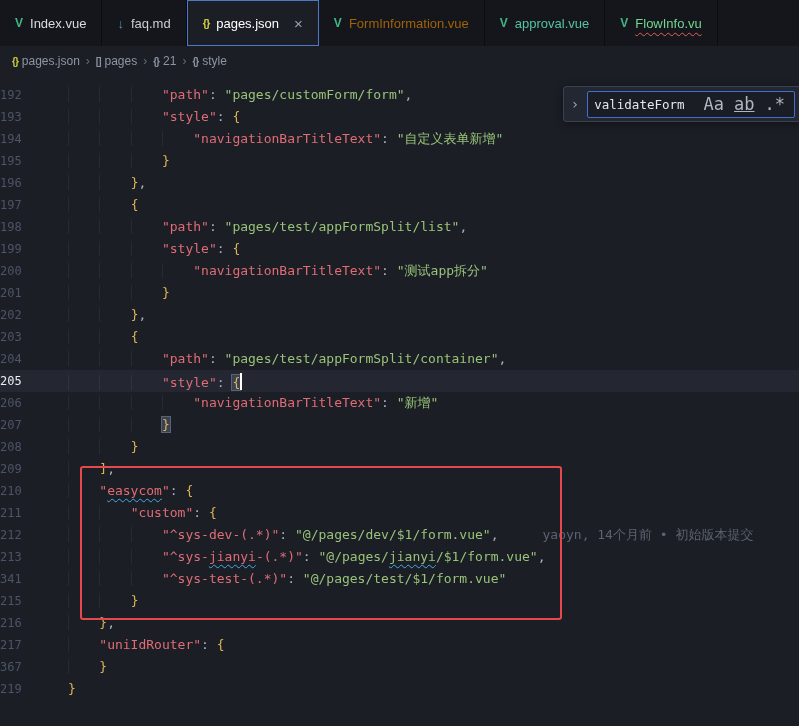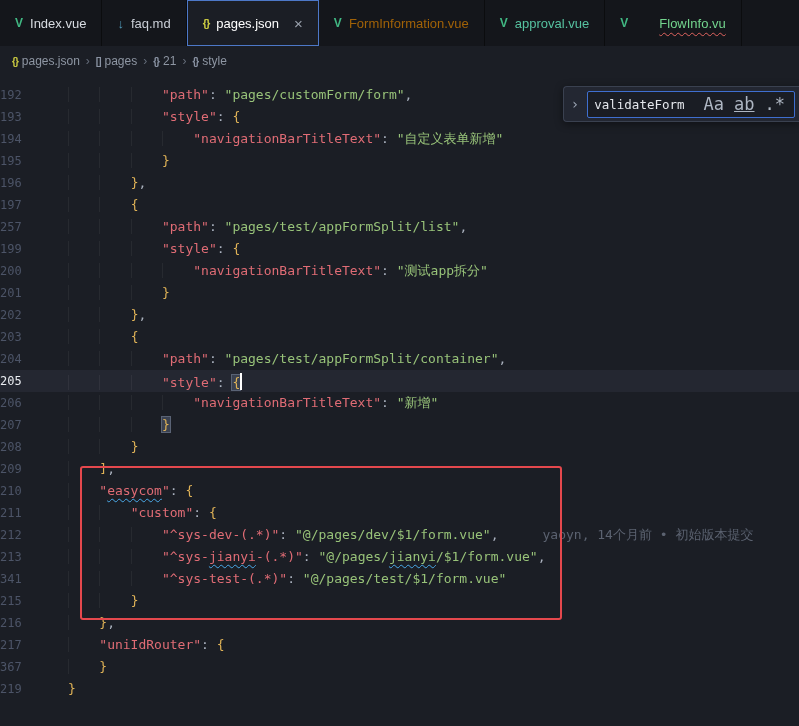--- a/index.html
+++ b/index.html
@@ -84,21 +84,21 @@
       <div class="tab">
         <span class="ticon vue">V</span>
         <span class="tlabel" style="color: #a16207;">FormInformation.vue</span>
       </div>
       <div class="tab">
         <span class="ticon vue">V</span>
         <span class="tlabel" style="color: rgb(86, 194, 160);">approval.vue</span>
       </div>
       <div class="tab">
         <span class="ticon vue">V</span>
-        <span class="tlabel tsquiggle" style="color: rgb(115, 213, 142); margin-left: 24px;">FlowInfo.vu</span>
+        <span class="tlabel tsquiggle" style="color: rgb(115, 213, 142);">FlowInfo.vu</span>
       </div>
     </div>
   <div class="breadcrumbs">
       <span class="bc-item">
         <span class="bc-icon" style="color: rgb(203, 203, 65);">{}</span>
         <span>pages.json</span>
       </span>
       <span class="bc-sep">›</span>
       <span class="bc-item">
         <span class="bc-icon" style="color: rgb(138, 147, 163);">[]</span>
@@ -144,21 +144,21 @@
       </div>
       <div class="row">
         <div class="gutter">196</div>
         <div class="code"><span class="ind">    </span><span class="ind">    </span><span class="br">}</span><span class="pun">,</span></div>
       </div>
       <div class="row">
         <div class="gutter">197</div>
         <div class="code"><span class="ind">    </span><span class="ind">    </span><span class="br">{</span></div>
       </div>
       <div class="row">
-        <div class="gutter">257</div>
+        <div class="gutter">198</div>
         <div class="code"><span class="ind">    </span><span class="ind">    </span><span class="ind">    </span><span class="key">"path"</span><span class="pun">: </span><span class="str">"pages/test/appFormSplit/list"</span><span class="pun">,</span></div>
       </div>
       <div class="row">
         <div class="gutter">199</div>
         <div class="code"><span class="ind">    </span><span class="ind">    </span><span class="ind">    </span><span class="key">"style"</span><span class="pun">: </span><span class="br">{</span></div>
       </div>
       <div class="row">
         <div class="gutter">200</div>
         <div class="code"><span class="ind">    </span><span class="ind">    </span><span class="ind">    </span><span class="ind">    </span><span class="key">"navigationBarTitleText"</span><span class="pun">: </span><span class="str">"测试app拆分"</span></div>
       </div>

